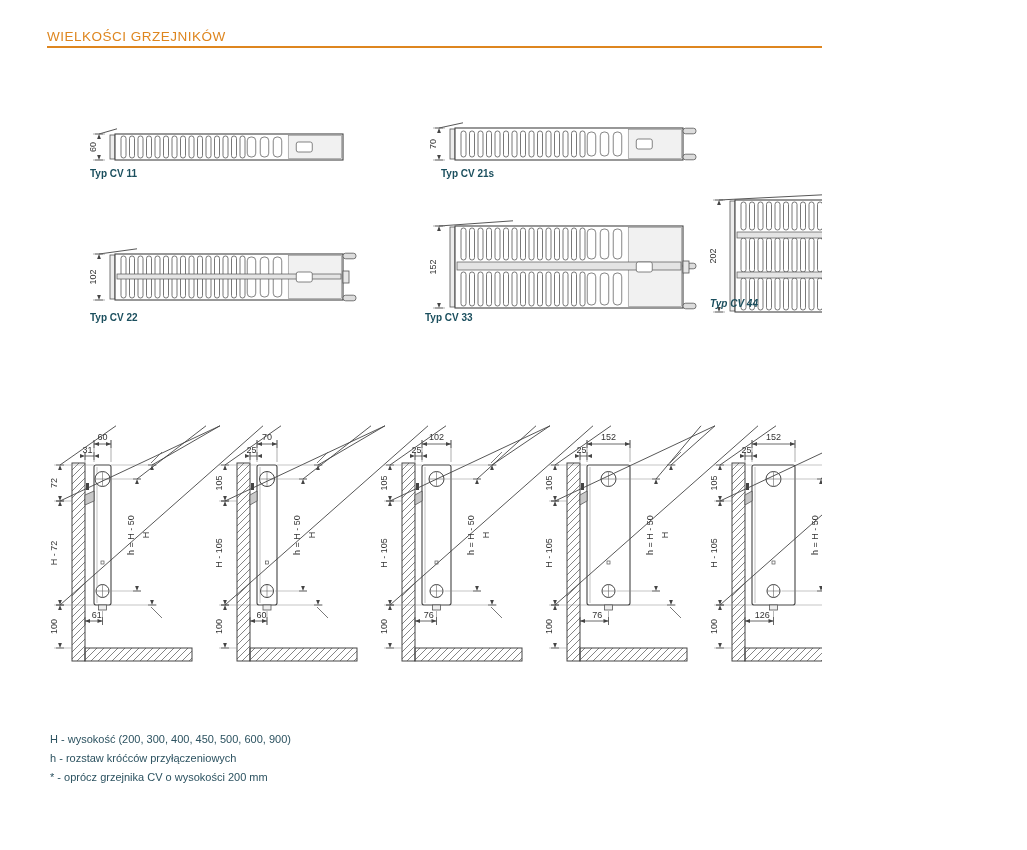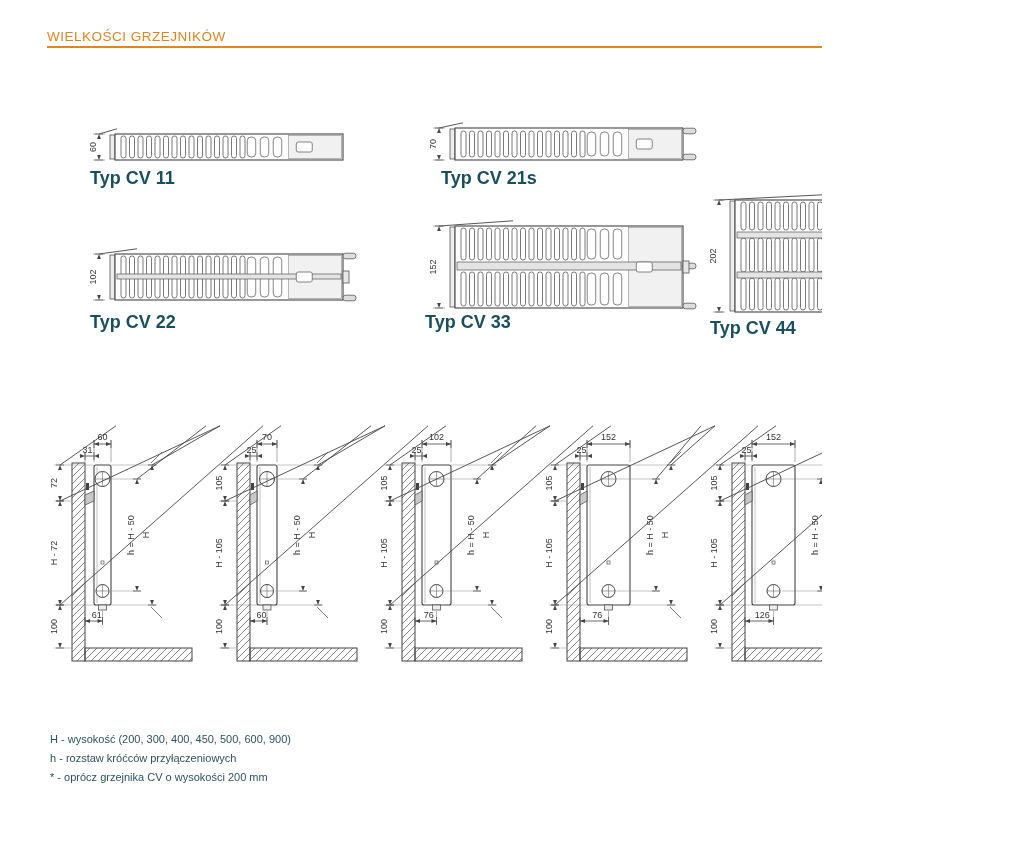--- a/index.html
+++ b/index.html
@@ -5,26 +5,26 @@
   html,body{margin:0;padding:0;background:#fff;}
   .page{position:relative;width:822px;height:850px;background:#ffffff;font-family:"Liberation Sans",sans-serif;overflow:hidden;}
   .title{position:absolute;left:47px;top:20px;font-size:13.5px;font-weight:500;color:#DE861F;letter-spacing:.5px;}
   .rule{position:absolute;left:47px;top:46px;width:930px;height:2px;background:#DE861F;}
   svg.abs{position:absolute;overflow:visible;}
   #tv-cv11{left:85px;top:128px;}
   #tv-cv21s{left:425px;top:122px;}
   #tv-cv22{left:85px;top:248px;}
   #tv-cv33{left:425px;top:220px;}
   #tv-cv44{left:705px;top:194px;}
-  .tv-label{position:absolute;font-size:18px;font-weight:700;color:#1B4F5E;}
+  .tv-label{position:absolute;font-size:10px;font-weight:700;color:#1B4F5E;}
   #lbl-cv11{left:90px;top:168px;}
   #lbl-cv21s{left:441px;top:168px;}
   #lbl-cv22{left:90px;top:312px;}
   #lbl-cv33{left:425px;top:312px;}
-  #lbl-cv44{left:710px;top:318px;}
+  #lbl-cv44{left:710px;top:298px;font-style:italic;}
   .section-heading{position:absolute;left:47px;top:376px;font-size:12.5px;font-weight:700;color:#1B4F5E;}
   #sv0{left:40px;top:425px;}
   #sv1{left:205px;top:425px;}
   #sv2{left:370px;top:425px;}
   #sv3{left:535px;top:425px;}
   #sv4{left:700px;top:425px;}
   #cornerView{left:848px;top:468px;}
   .footnotes{position:absolute;left:50px;top:730px;font-size:11px;color:#2C5260;line-height:19px;}
   .footnotes div{white-space:nowrap;}
 </style>

